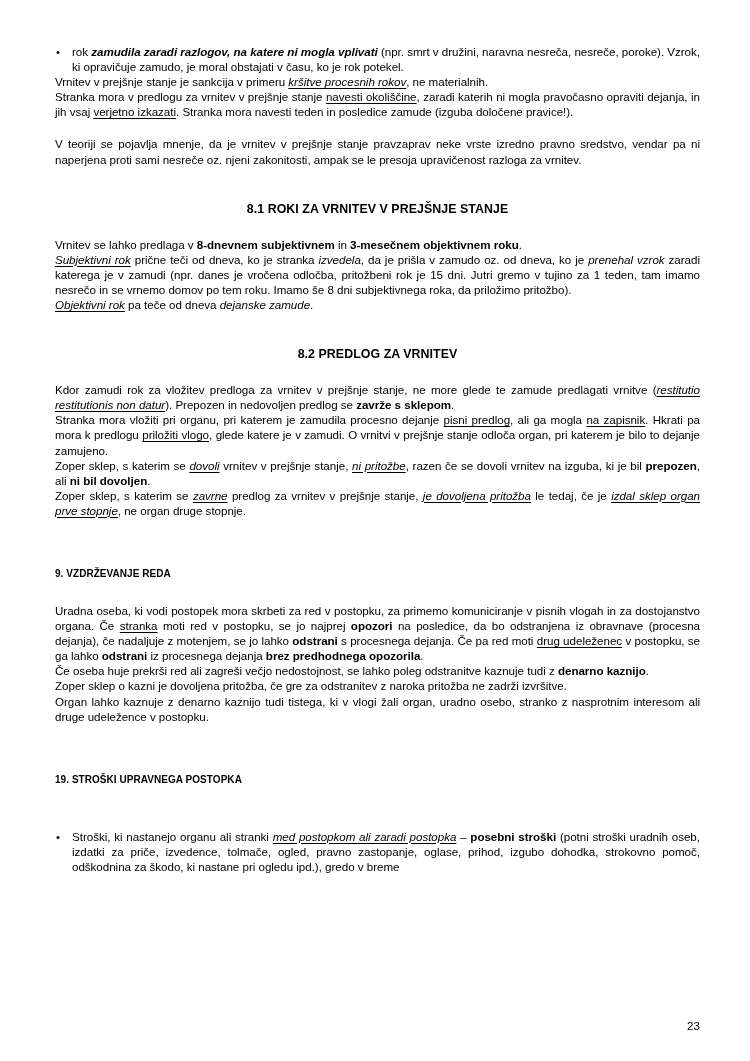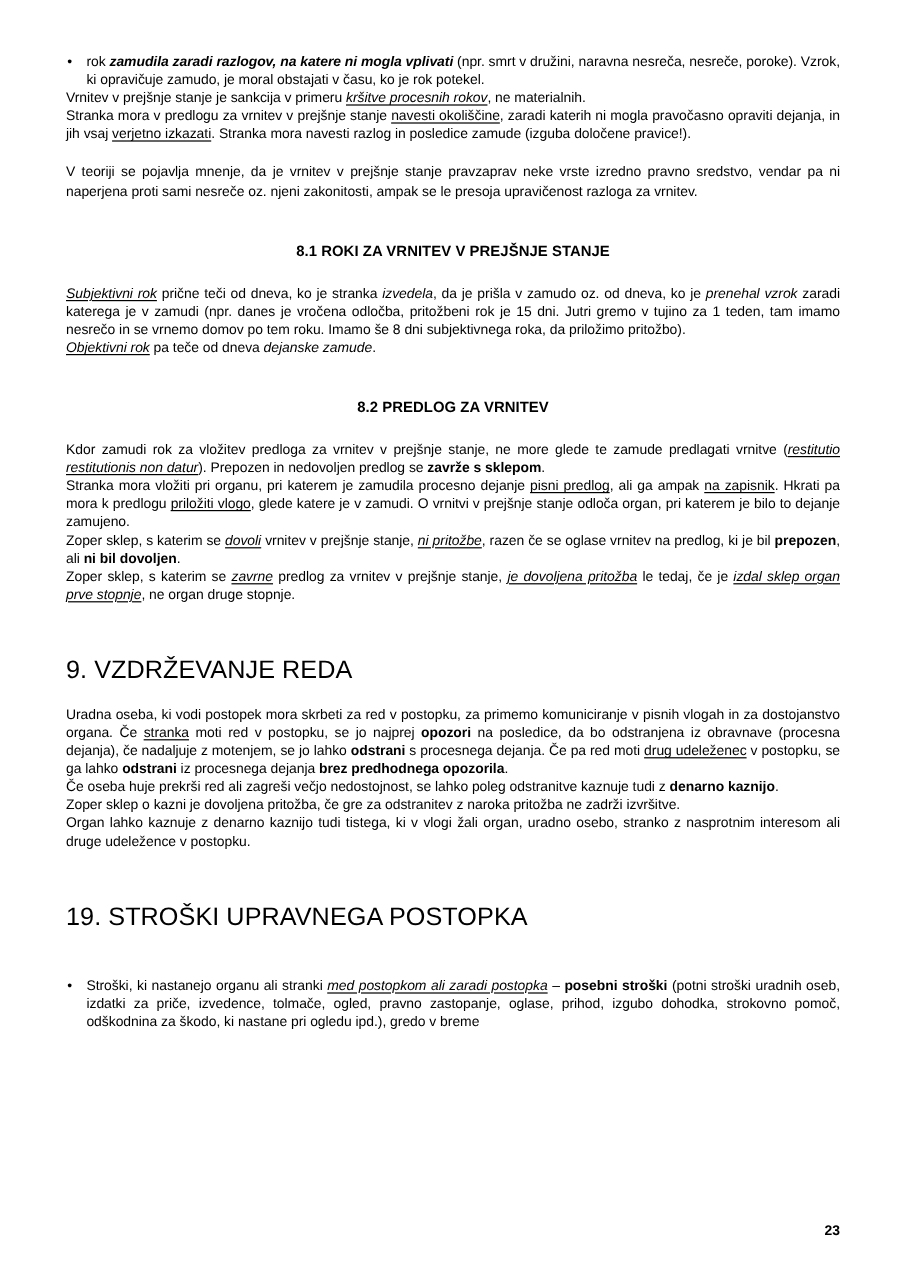--- a/index.html
+++ b/index.html
@@ -49,22 +49,22 @@
     line-height: 15.1px;
   }
   .bullet-text {
     flex: 1;
     text-align: justify;
     text-justify: inter-word;
     letter-spacing: -0.03px;
   }
   h2.h1-head {
     margin: 0;
-    font-size: 21px;
-    font-weight: normal;
+    font-size: 10px;
+    font-weight: bold;
     line-height: 19px;
     letter-spacing: 0.05px;
   }
   h3.h2-head {
     margin: 0;
     font-size: 12.4px;
     font-weight: bold;
     line-height: 16px;
     letter-spacing: 0.05px;
     text-align: center;
@@ -78,64 +78,64 @@
   .sp-20 { height: 20px; }
   .sp-34 { height: 34px; }
   .sp-46 { height: 46px; }
   .page-number {
     position: absolute;
     right: 50px;
     bottom: 28px;
     font-size: 11.6px;
     line-height: 14px;
     text-align: right;
-    font-weight: bold;
   }
 </style>
 </head>
 <body>
 
 <div class="page">
   <div class="doc-body">
 
     <div class="bullet-item">
       <span class="bullet-mark">•</span>
       <span class="bullet-text"><span>rok </span><span class="bi">zamudila zaradi razlogov, na katere ni mogla vplivati</span><span> (npr. smrt v družini, naravna nesreča, nesreče, poroke). Vzrok, ki opravičuje zamudo, je moral obstajati v času, ko je rok potekel.</span></span>
     </div>
 
     <p class="para"><span>Vrnitev v prejšnje stanje je sankcija v primeru </span><span class="iu">kršitve procesnih rokov</span><span>, ne materialnih.</span></p>
 
-    <p class="para"><span>Stranka mora v predlogu za vrnitev v prejšnje stanje </span><u>navesti okoliščine</u><span>, zaradi katerih ni mogla pravočasno opraviti dejanja, in jih vsaj </span><u>verjetno izkazati</u><span>. Stranka mora navesti razlog in posledice zamude (izguba določene pravice!).</span></p>
+    <p class="para"><span>Stranka mora v predlogu za vrnitev v prejšnje stanje </span><u>navesti okoliščine</u><span>, zaradi katerih ni mogla pravočasno opraviti dejanja, in jih vsaj </span><u>verjetno izkazati</u><span>. Stranka mora navesti teden in posledice zamude (izguba določene pravice!).</span></p>
 
     <div class="sp-17"></div>
 
     <p class="para">V teoriji se pojavlja mnenje, da je vrnitev v prejšnje stanje pravzaprav neke vrste izredno pravno sredstvo, vendar pa ni naperjena proti sami nesreče oz. njeni zakonitosti, ampak se le presoja upravičenost razloga za vrnitev.</p>
 
     <div class="sp-34"></div>
 
     <h3 class="h2-head">8.1 ROKI ZA VRNITEV V PREJŠNJE STANJE</h3>
 
     <div class="sp-20"></div>
 
+    <p class="para nojust"><span>Vrnitev se lahko predlaga v </span><b>8-dnevnem subjektivnem</b><span> in </span><b>3-mesečnem objektivnem roku</b><span>.</span></p>
 
     <p class="para"><span class="iu">Subjektivni rok</span><span> prične teči od dneva, ko je stranka </span><i>izvedela</i><span>, da je prišla v zamudo oz. od dneva, ko je </span><i>prenehal vzrok</i><span> zaradi katerega je v zamudi (npr. danes je vročena odločba, pritožbeni rok je 15 dni. Jutri gremo v tujino za 1 teden, tam imamo nesrečo in se vrnemo domov po tem roku. Imamo še 8 dni subjektivnega roka, da priložimo pritožbo).</span></p>
 
     <p class="para nojust"><span class="iu">Objektivni rok</span><span> pa teče od dneva </span><i>dejanske zamude</i><span>.</span></p>
 
     <div class="sp-34"></div>
 
     <h3 class="h2-head">8.2 PREDLOG ZA VRNITEV</h3>
 
     <div class="sp-20"></div>
 
     <p class="para"><span>Kdor zamudi rok za vložitev predloga za vrnitev v prejšnje stanje, ne more glede te zamude predlagati vrnitve (</span><span class="iu">restitutio restitutionis non datur</span><span>). Prepozen in nedovoljen predlog se </span><b>zavrže s sklepom</b><span>.</span></p>
 
-    <p class="para"><span>Stranka mora vložiti pri organu, pri katerem je zamudila procesno dejanje </span><u>pisni predlog</u><span>, ali ga ampak </span><u>na zapisnik</u><span>. Hkrati pa mora k predlogu </span><u>priložiti vlogo</u><span>, glede katere je v zamudi. O vrnitvi v prejšnje stanje odloča organ, pri katerem je bilo to dejanje zamujeno.</span></p>
+    <p class="para"><span>Stranka mora vložiti pri organu, pri katerem je zamudila procesno dejanje </span><u>pisni predlog</u><span>, ali ga mogla </span><u>na zapisnik</u><span>. Hkrati pa mora k predlogu </span><u>priložiti vlogo</u><span>, glede katere je v zamudi. O vrnitvi v prejšnje stanje odloča organ, pri katerem je bilo to dejanje zamujeno.</span></p>
 
-    <p class="para"><span>Zoper sklep, s katerim se </span><span class="iu">dovoli</span><span> vrnitev v prejšnje stanje, </span><span class="iu">ni pritožbe</span><span>, razen če se oglase vrnitev na predlog, ki je bil </span><b>prepozen</b><span>, ali </span><b>ni bil dovoljen</b><span>.</span></p>
+    <p class="para"><span>Zoper sklep, s katerim se </span><span class="iu">dovoli</span><span> vrnitev v prejšnje stanje, </span><span class="iu">ni pritožbe</span><span>, razen če se dovoli vrnitev na izguba, ki je bil </span><b>prepozen</b><span>, ali </span><b>ni bil dovoljen</b><span>.</span></p>
 
     <p class="para"><span>Zoper sklep, s katerim se </span><span class="iu">zavrne</span><span> predlog za vrnitev v prejšnje stanje, </span><span class="iu">je dovoljena pritožba</span><span> le tedaj, če je </span><span class="iu">izdal sklep organ prve stopnje</span><span>, ne organ druge stopnje.</span></p>
 
     <div class="sp-46"></div>
 
     <h2 class="h1-head">9. VZDRŽEVANJE REDA</h2>
 
     <div class="sp-20"></div>
 
     <p class="para"><span>Uradna oseba, ki vodi postopek mora skrbeti za red v postopku, za primemo komuniciranje v pisnih vlogah in za dostojanstvo organa. Če </span><u>stranka</u><span> moti red v postopku, se jo najprej </span><b>opozori</b><span> na posledice, da bo odstranjena iz obravnave (procesna dejanja), če nadaljuje z motenjem, se jo lahko </span><b>odstrani</b><span> s procesnega dejanja. Če pa red moti </span><u>drug udeleženec</u><span> v postopku, se ga lahko </span><b>odstrani</b><span> iz procesnega dejanja </span><b>brez predhodnega opozorila</b><span>.</span></p>

